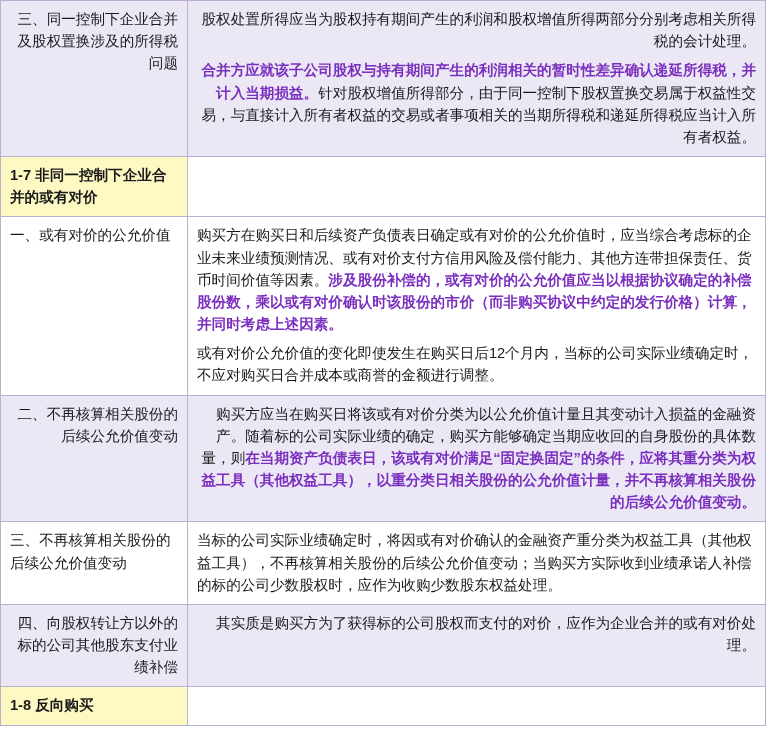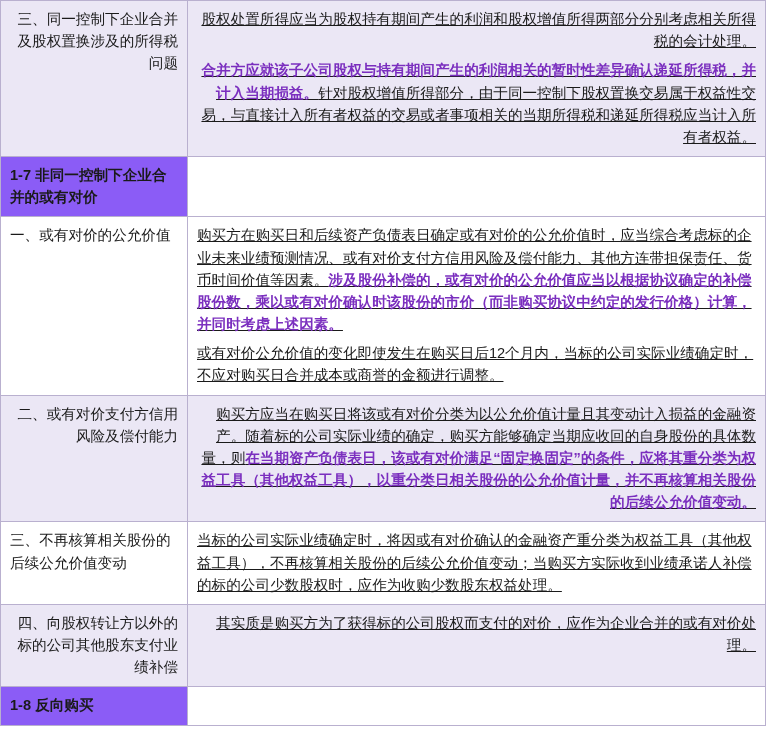--- a/index.html
+++ b/index.html
@@ -31,41 +31,40 @@
   .row-purple .col-body {
     background: #ebe7f5;
     text-align: right;
   }
   .row-white .col-label,
   .row-white .col-body {
     background: #ffffff;
     border-radius: 28px;
   }
   .section-head td {
-    background: #8b5cf6;
+    background: #fef9c3;
     font-weight: bold;
     color: #111111;
   }
   .section-head .col-body {
     background: #ffffff;
   }
   .label-text {
     font-weight: normal;
     color: #1a1a1a;
   }
   .section-head .label-text {
     font-weight: bold;
   }
   .hl {
     color: #7b2fbf;
     font-weight: bold;
   }
   p {
     margin: 0 0 7px 0;
-    text-decoration: underline;
   }
   p:last-child {
     margin-bottom: 0;
   }
 </style>
 </head>
 <body>
 
 <table class="doc-table">
   <tbody>
@@ -81,21 +80,21 @@
         <td class="col-body"></td>
       </tr>
       <tr class="row-white">
         <td class="col-label"><span class="label-text">一、或有对价的公允价值</span></td>
         <td class="col-body">
           <p><span>购买方在购买日和后续资产负债表日确定或有对价的公允价值时，应当综合考虑标的企业未来业绩预测情况、或有对价支付方信用风险及偿付能力、其他方连带担保责任、货币时间价值等因素。</span><span class="hl">涉及股份补偿的，或有对价的公允价值应当以根据协议确定的补偿股份数，乘以或有对价确认时该股份的市价（而非购买协议中约定的发行价格）计算，并同时考虑上述因素。</span></p>
           <p><span>或有对价公允价值的变化即使发生在购买日后12个月内，当标的公司实际业绩确定时，不应对购买日合并成本或商誉的金额进行调整。</span></p>
         </td>
       </tr>
       <tr class="row-purple">
-        <td class="col-label"><span class="label-text">二、或有对价支付方信用风险及偿付能力</span></td>
+        <td class="col-label"><span class="label-text">二、不再核算相关股份的后续公允价值变动</span></td>
         <td class="col-body">
           <p><span>购买方应当在购买日将该或有对价分类为以公允价值计量且其变动计入损益的金融资产。随着标的公司实际业绩的确定，购买方能够确定当期应收回的自身股份的具体数量，则</span><span class="hl">在当期资产负债表日，该或有对价满足“固定换固定”的条件，应将其重分类为权益工具（其他权益工具），以重分类日相关股份的公允价值计量，并不再核算相关股份的后续公允价值变动。</span></p>
         </td>
       </tr>
       <tr class="row-white">
         <td class="col-label"><span class="label-text">三、不再核算相关股份的后续公允价值变动</span></td>
         <td class="col-body">
           <p><span>当标的公司实际业绩确定时，将因或有对价确认的金融资产重分类为权益工具（其他权益工具），不再核算相关股份的后续公允价值变动；当购买方实际收到业绩承诺人补偿的标的公司少数股权时，应作为收购少数股东权益处理。</span></p>
         </td>
       </tr>

